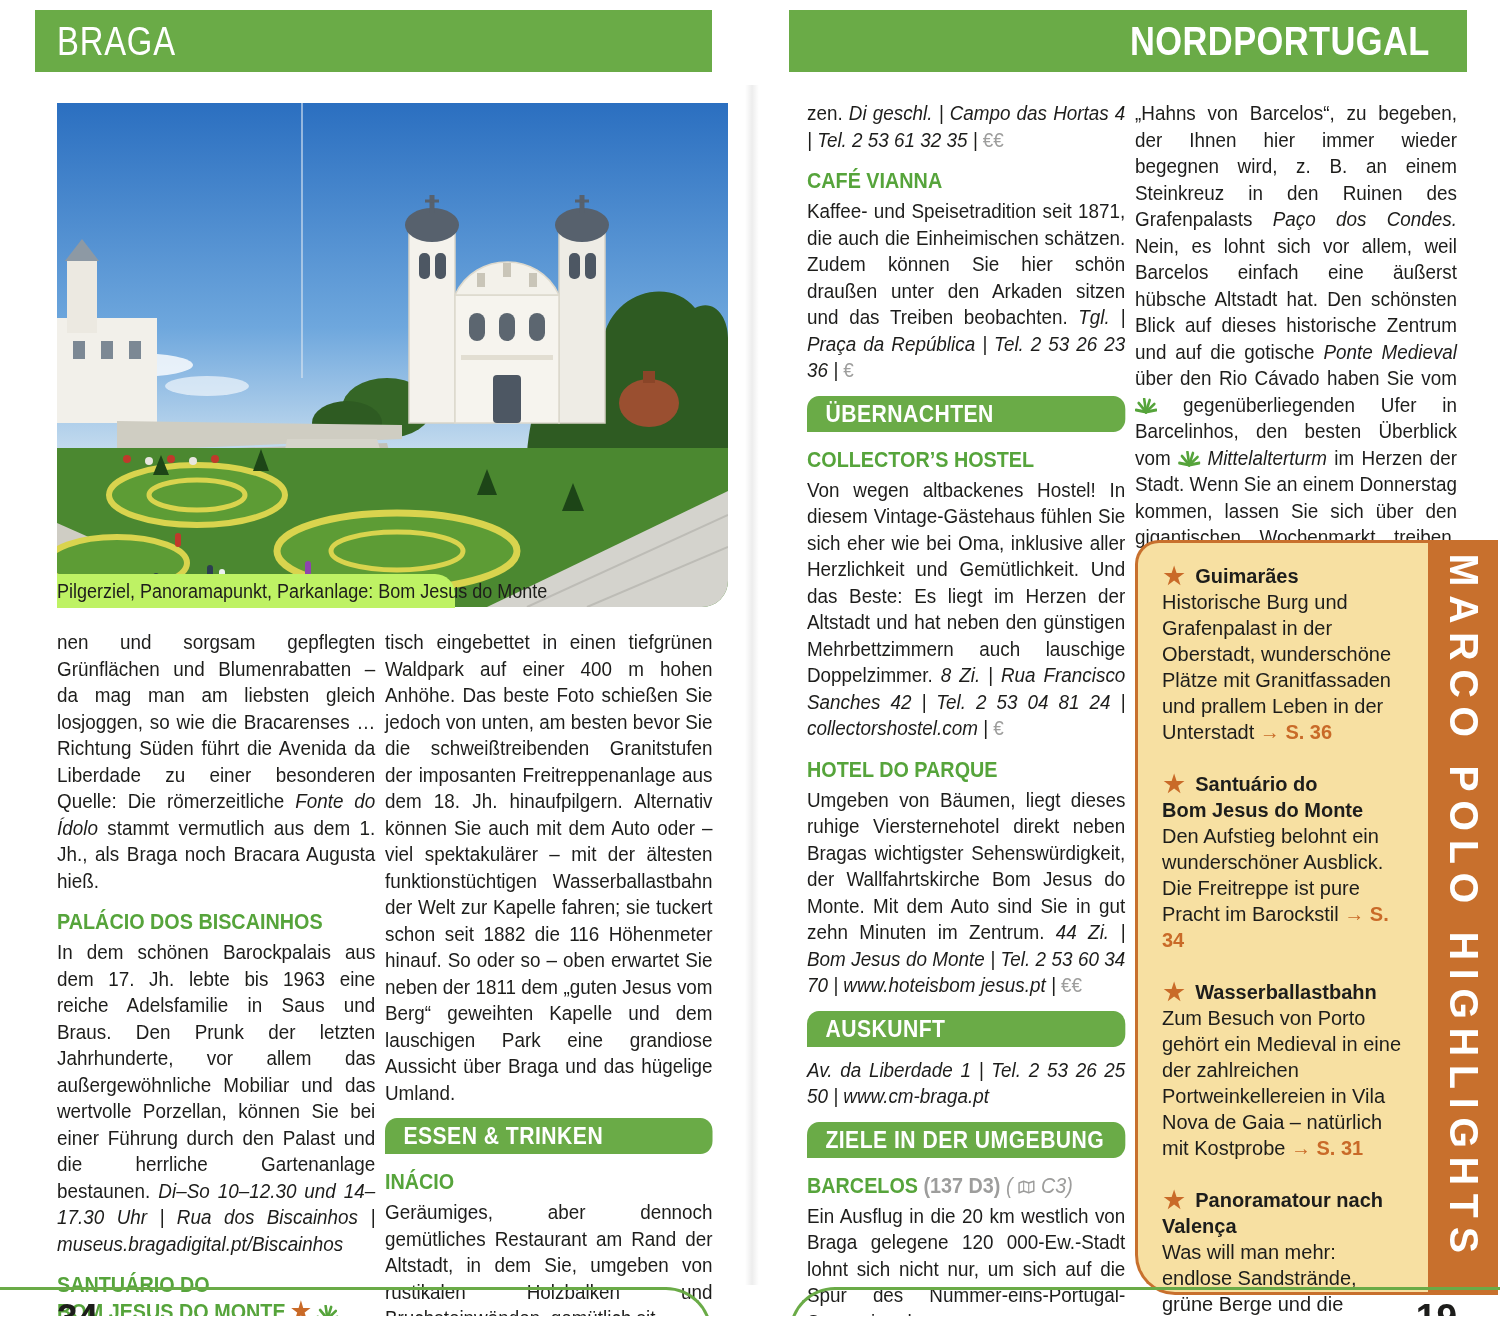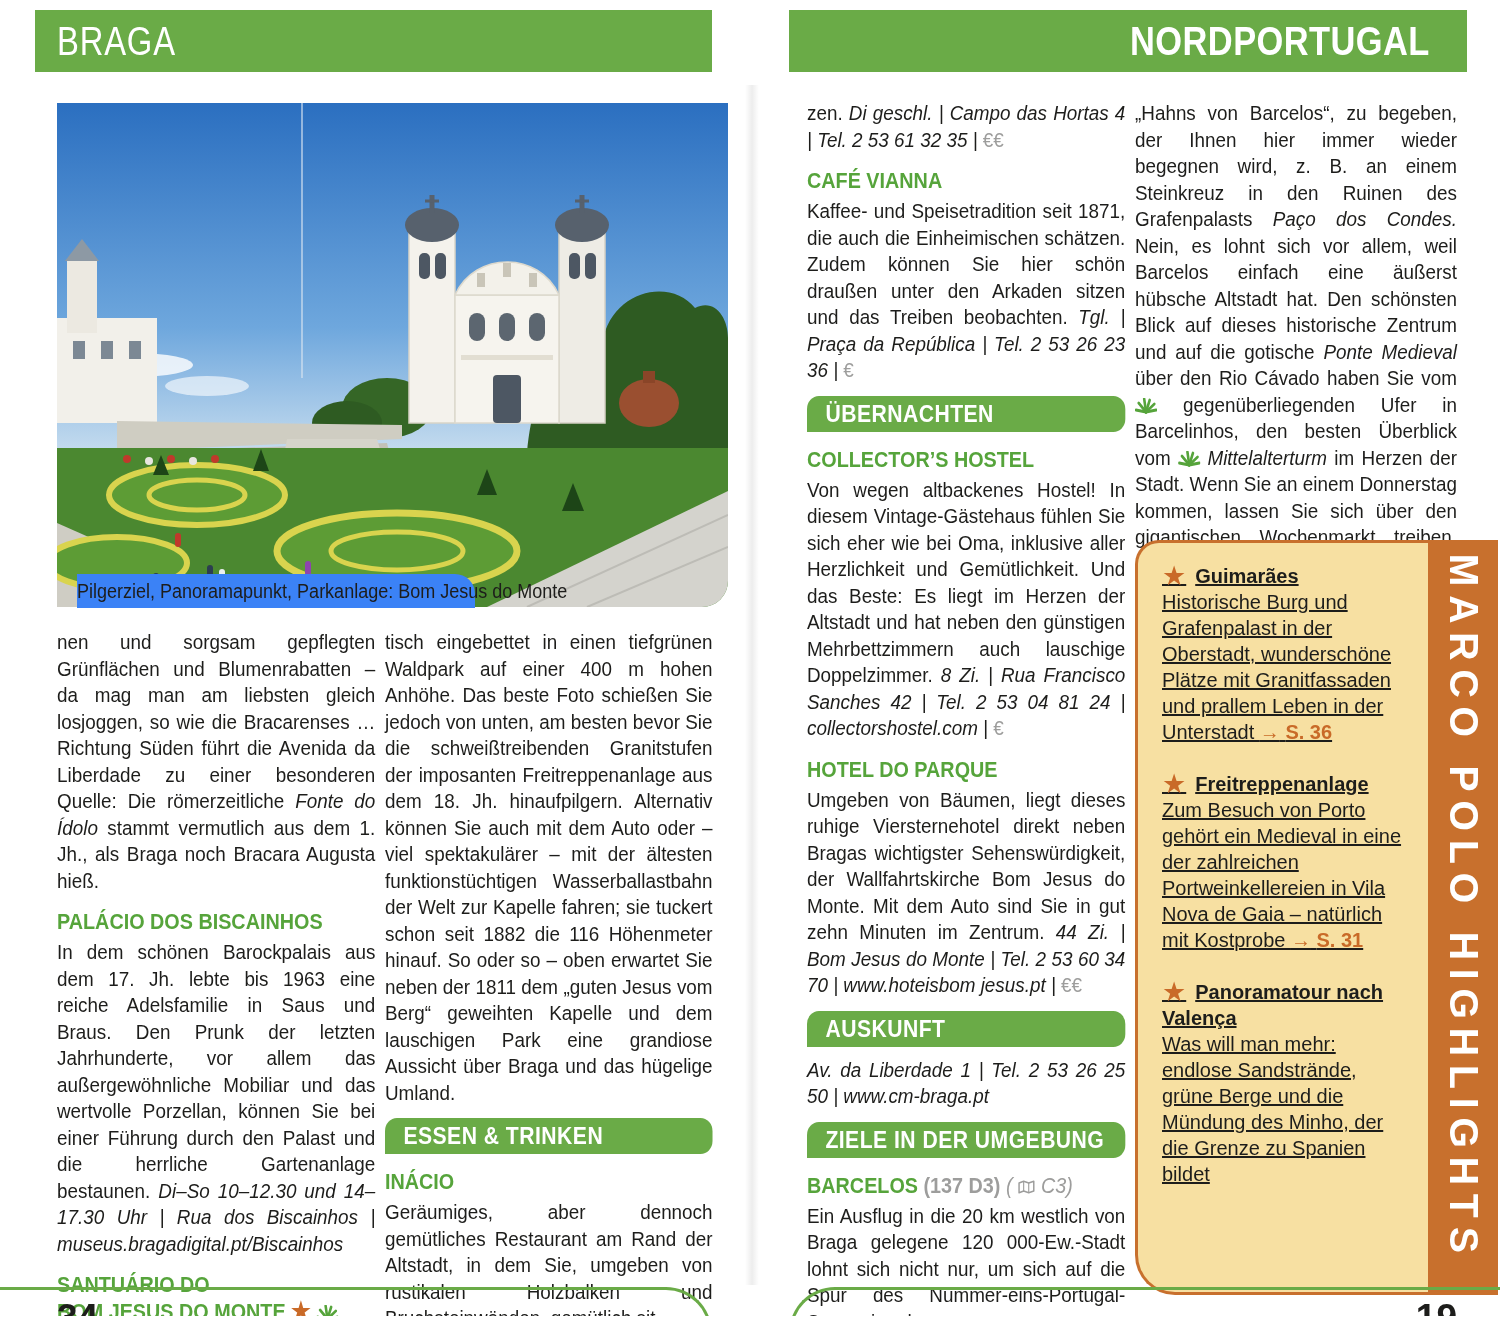--- a/index.html
+++ b/index.html
@@ -9,21 +9,21 @@
   
   .hdr-bar{position:absolute;top:10px;height:62px;background:#6aab47;display:flex;align-items:center;box-sizing:border-box;}
   #hdr-left{left:35px;width:677px;padding-left:22px;}
   #hdr-right{left:789px;width:678px;justify-content:flex-end;padding-right:37px;}
   #hdr-left span{color:#fff;font-size:41px;font-weight:400;letter-spacing:1px;transform:scaleX(.8);transform-origin:left center;}
   #hdr-right span{color:#fff;font-size:41px;font-weight:700;letter-spacing:.5px;transform:scaleX(.84);transform-origin:right center;}
 
   
   #photo{position:absolute;left:57px;top:103px;width:671px;height:504px;border-radius:0 0 26px 0;overflow:hidden;}
   #photo svg{display:block;width:100%;height:100%;}
-  #caption{position:absolute;left:57px;top:574px;width:398px;height:34px;background:#3b82f6;border-top-right-radius:20px;display:flex;align-items:center;margin-left:20px;}
+  #caption{position:absolute;left:57px;top:574px;width:398px;height:34px;background:#bef264;border-top-right-radius:20px;display:flex;align-items:center;}
   #caption span{font-size:20px;transform:scaleX(.9);transform-origin:left center;white-space:nowrap;}
 
   
   .col{position:absolute;transform:scaleX(.92);transform-origin:top left;}
   #col1{left:57px;top:629px;width:346px;}
   #col2{left:385px;top:629px;width:356px;}
   #col3{left:807px;top:100px;width:346px;}
   #col4{left:1135px;top:100px;width:350px;}
 
   .body-text{font-size:20.5px;line-height:26.5px;text-align:justify;margin:0;}
@@ -34,21 +34,21 @@
   .gy{color:#9d9d9c;}
   .gyi{color:#9d9d9c;font-style:italic;font-weight:400;}
   .gyb{color:#9d9d9c;font-weight:700;}
   .star-glyph{color:#c96a28;font-size:24px;}
   .tip-burst{display:inline-block;vertical-align:-2px;}
   .map-glyph{display:inline-block;vertical-align:-1px;}
 
   
   #hl-box{position:absolute;left:1135px;top:540px;width:293px;height:755px;box-sizing:border-box;
           background:#f7e0a2;border:3px solid #c8702d;border-right:none;border-radius:24px 0 0 40px;
-          padding:20px 20px 16px 24px;text-decoration:underline;}
+          padding:20px 20px 16px 24px;}
   .hl-item{font-size:20px;line-height:26px;margin-bottom:26px;}
   .hl-star{color:#c96a28;font-size:27px;margin-right:9px;vertical-align:-2px;}
   .hl-title{font-weight:700;}
   .hl-title2{font-weight:700;display:block;}
   .hl-arrow,.hl-ref{color:#c96a28;font-weight:700;}
 
   
   #hl-tab{position:absolute;left:1428px;top:540px;width:70px;height:755px;background:#c8702d;display:flex;justify-content:center;}
   #hl-tab span{writing-mode:vertical-rl;color:#fff;font-weight:700;font-size:40px;letter-spacing:9px;padding-top:14px;transform:scaleY(.98);transform-origin:top;}
 
@@ -248,21 +248,25 @@
   </svg>
 <span> </span><span class="i">Mittelalterturm</span><span> im Herzen der Stadt. Wenn Sie an einem Donnerstag kommen, lassen Sie sich über den gigantischen Wochenmarkt treiben, die </span><span class="i">Feira</span><span> auf dem Campo da República – hier gibt</span></p>
   </div>
 
   <div id="hl-box">
     <div class="hl-item">
       <span class="hl-star">★</span><span class="hl-title">Guimarães</span><span class="hl-title2"></span>
       <span>Historische Burg und Grafenpalast in der Oberstadt, wunderschöne Plätze mit Granitfassaden und prallem Leben in der Unterstadt </span><span class="hl-arrow">→</span> <span class="hl-ref">S. 36</span>
     </div>
     <div class="hl-item">
-      <span class="hl-star">★</span><span class="hl-title">Freitreppenanlage</span><span class="hl-title2"></span>
+      <span class="hl-star">★</span><span class="hl-title">Santuário do</span><span class="hl-title2">Bom Jesus do Monte</span>
+      <span>Den Aufstieg belohnt ein wunderschöner Ausblick. Die Freitreppe ist pure Pracht im Barockstil </span><span class="hl-arrow">→</span> <span class="hl-ref">S. 34</span>
+    </div>
+    <div class="hl-item">
+      <span class="hl-star">★</span><span class="hl-title">Wasserballastbahn</span><span class="hl-title2"></span>
       <span>Zum Besuch von Porto gehört ein Medieval in eine der zahlreichen Portweinkellereien in Vila Nova de Gaia – natürlich mit Kostprobe </span><span class="hl-arrow">→</span> <span class="hl-ref">S. 31</span>
     </div>
     <div class="hl-item">
       <span class="hl-star">★</span><span class="hl-title">Panoramatour nach Valença</span><span class="hl-title2"></span>
       <span>Was will man mehr: endlose Sandstrände, grüne Berge und die Mündung des Minho, der die Grenze zu Spanien bildet </span> 
     </div>
   </div>
 
   <div id="hl-tab">
     <span>MARCO POLO HIGHLIGHTS</span>

